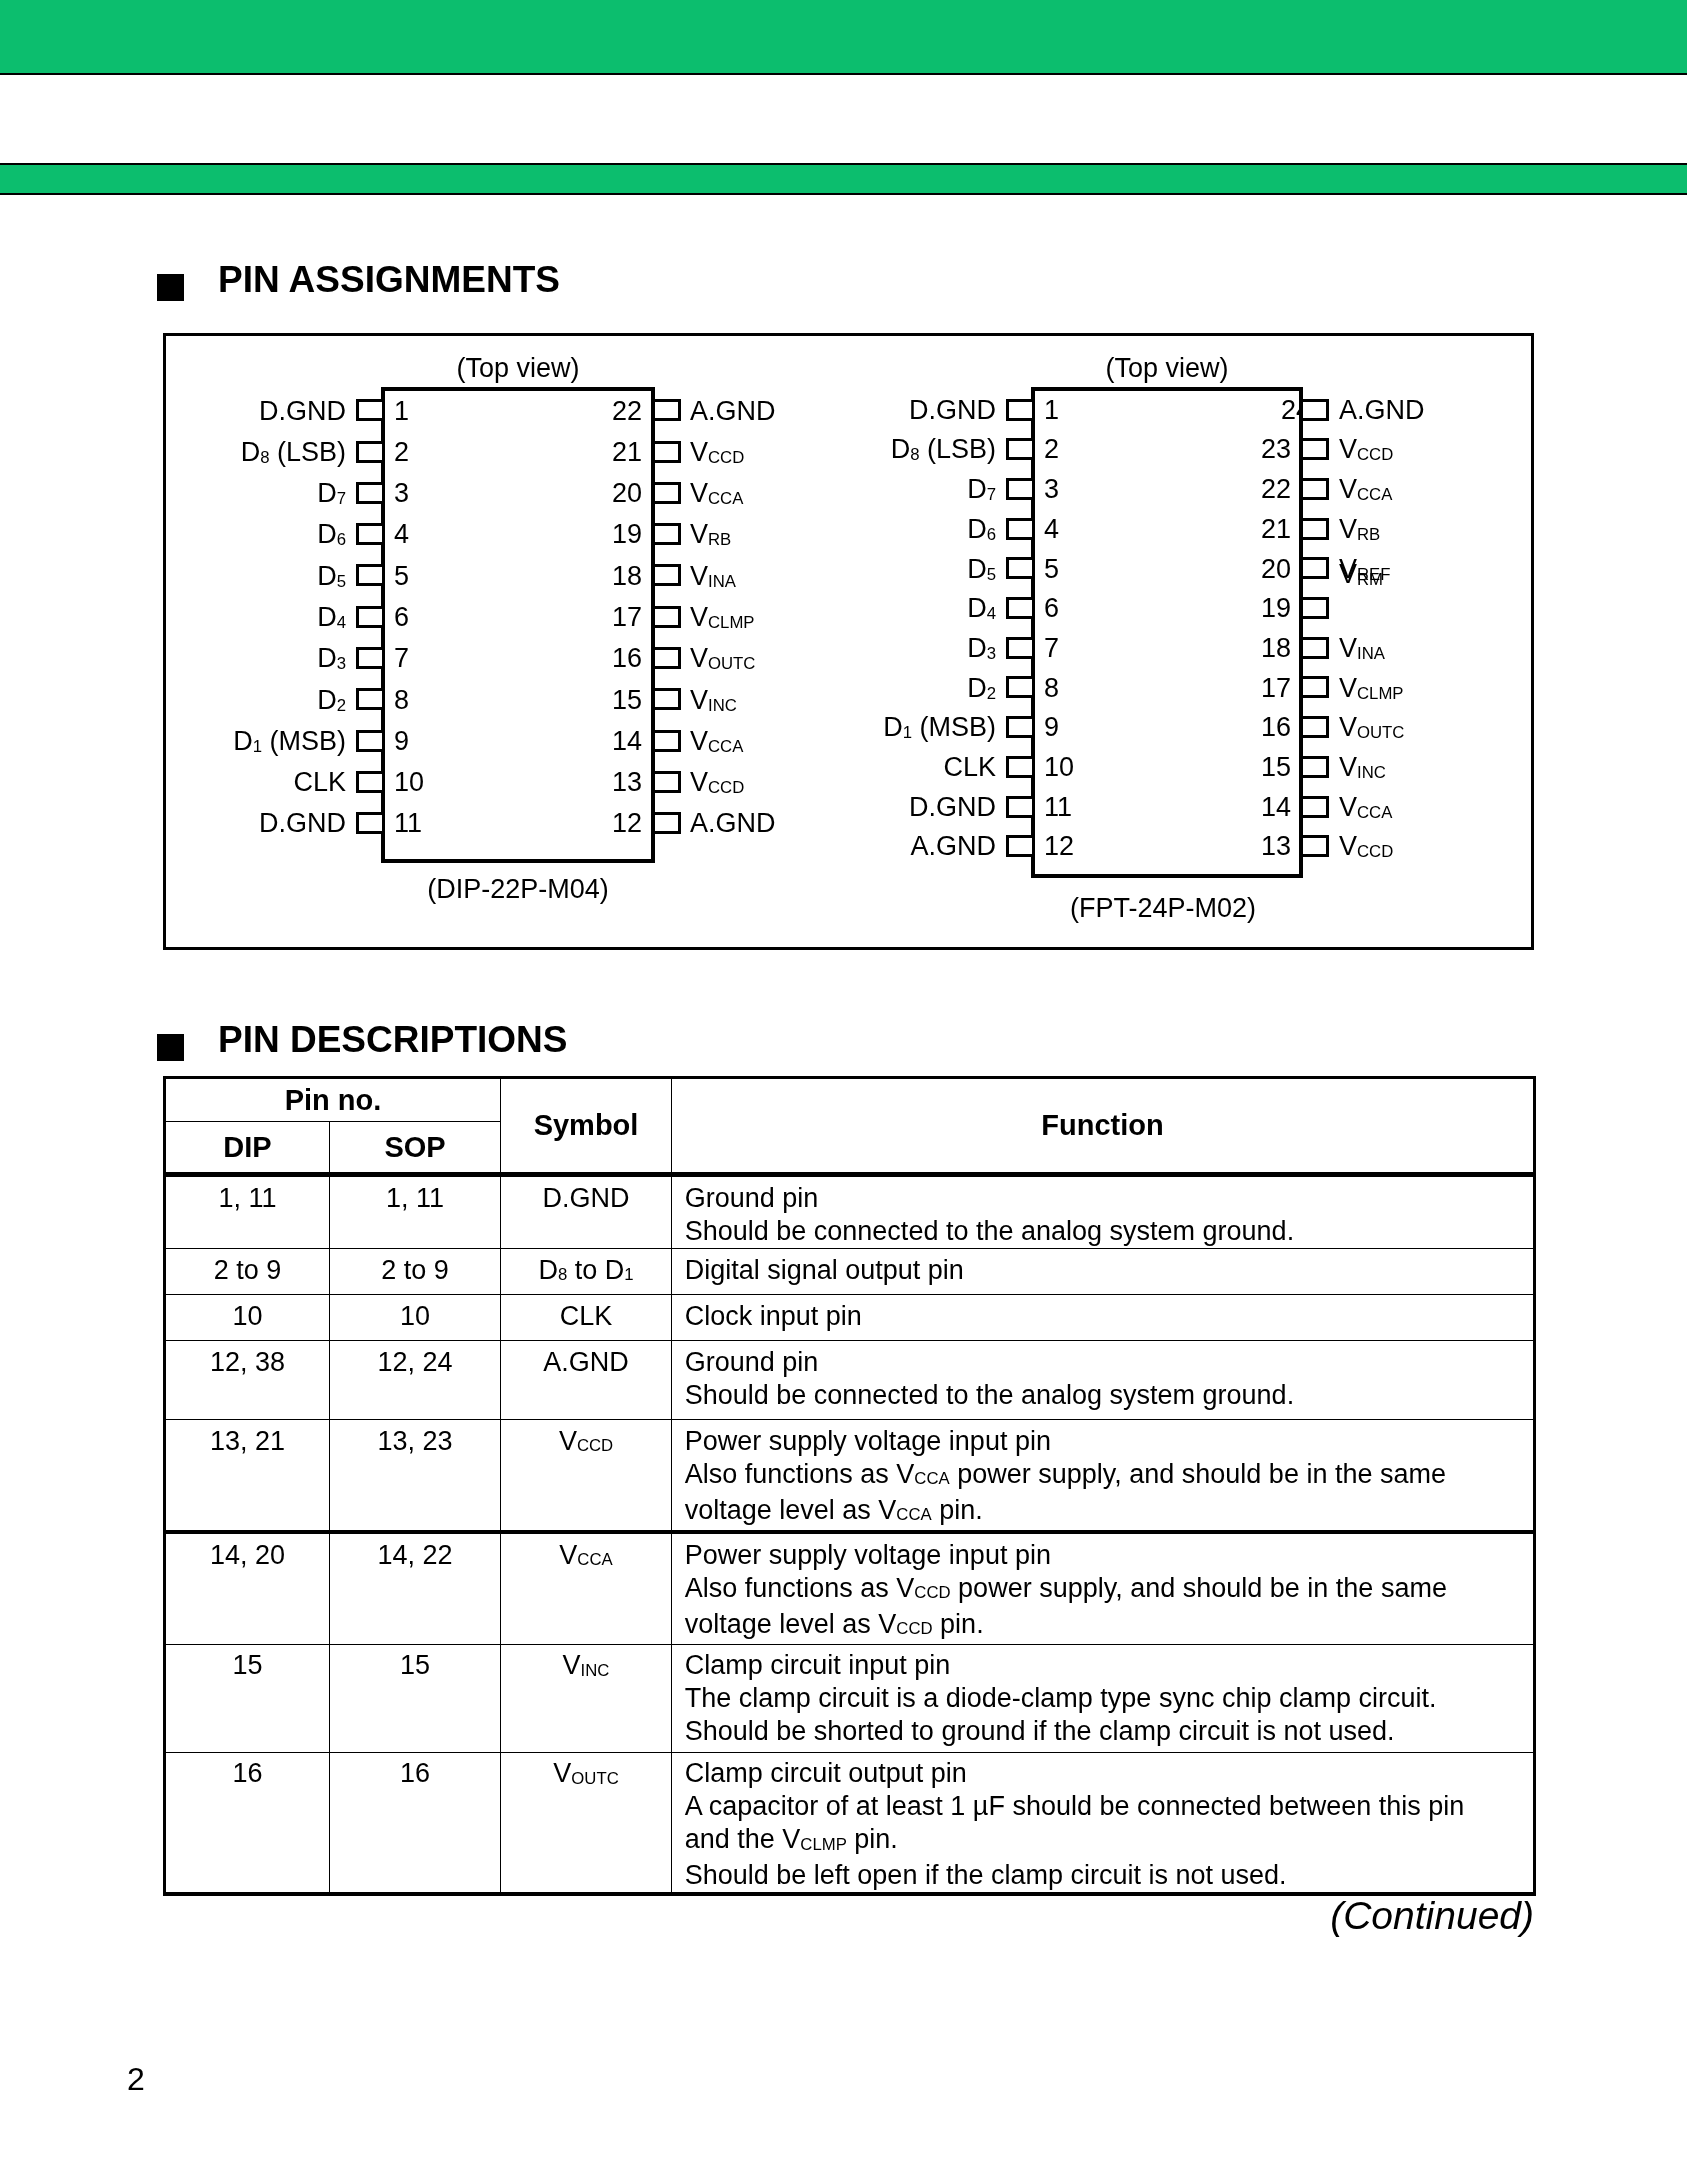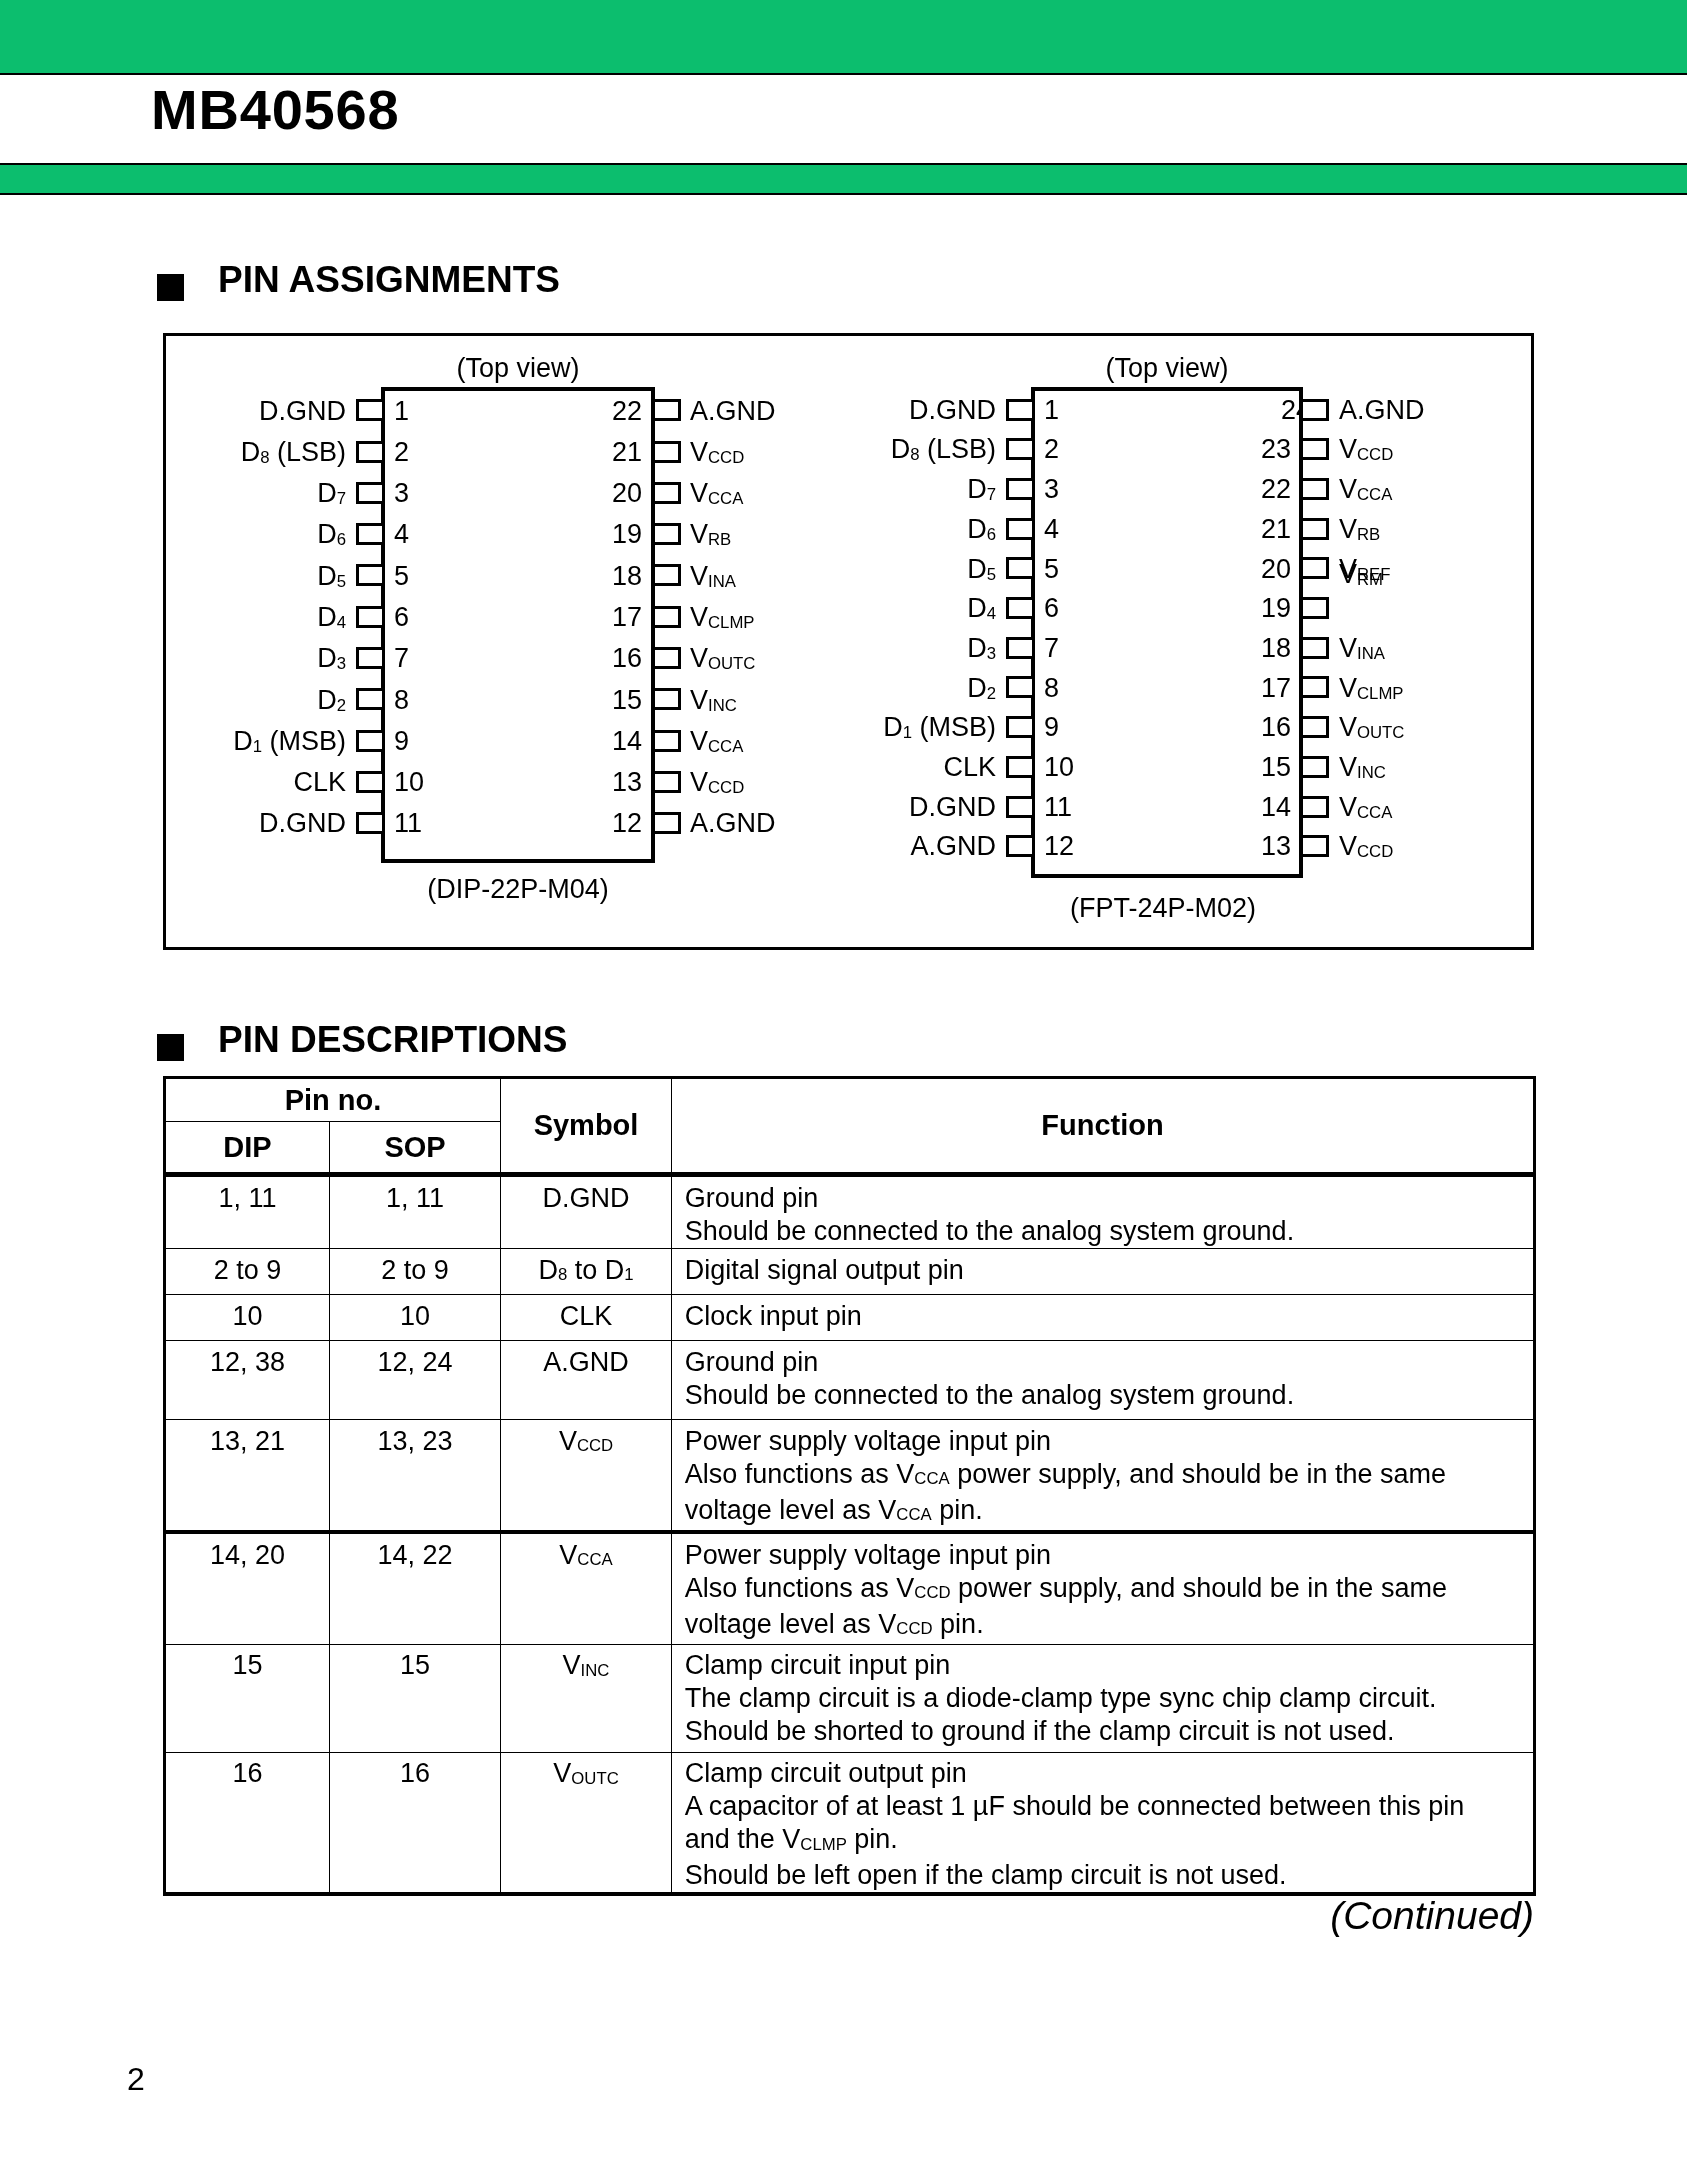--- a/index.html
+++ b/index.html
@@ -31,21 +31,20 @@
   .continued{position:absolute;right:153px;top:1894px;font-size:39px;font-style:italic;white-space:nowrap;}
   .page-num{position:absolute;left:127px;top:2061px;font-size:32px;}
 </style>
 </head>
 <body>
 
 <div class="page">
 
   <div class="greenbar bar-top" style="background: rgb(12, 190, 110);"></div>
   <div class="hrule" style="top:73px;"></div>
-  <h1 class="doc-title">MB40568</h1>
   <div class="hrule" style="top:163px;"></div>
   <div class="greenbar bar-sub" style="background: rgb(12, 190, 110);"></div>
   <div class="hrule" style="top:193px;"></div>
 
   <div class="sec-head" style="top:259px;">
     <span class="sq"></span>
     <span class="sec-title">PIN ASSIGNMENTS</span>
   </div>
 
   <div class="assign-box"></div>

